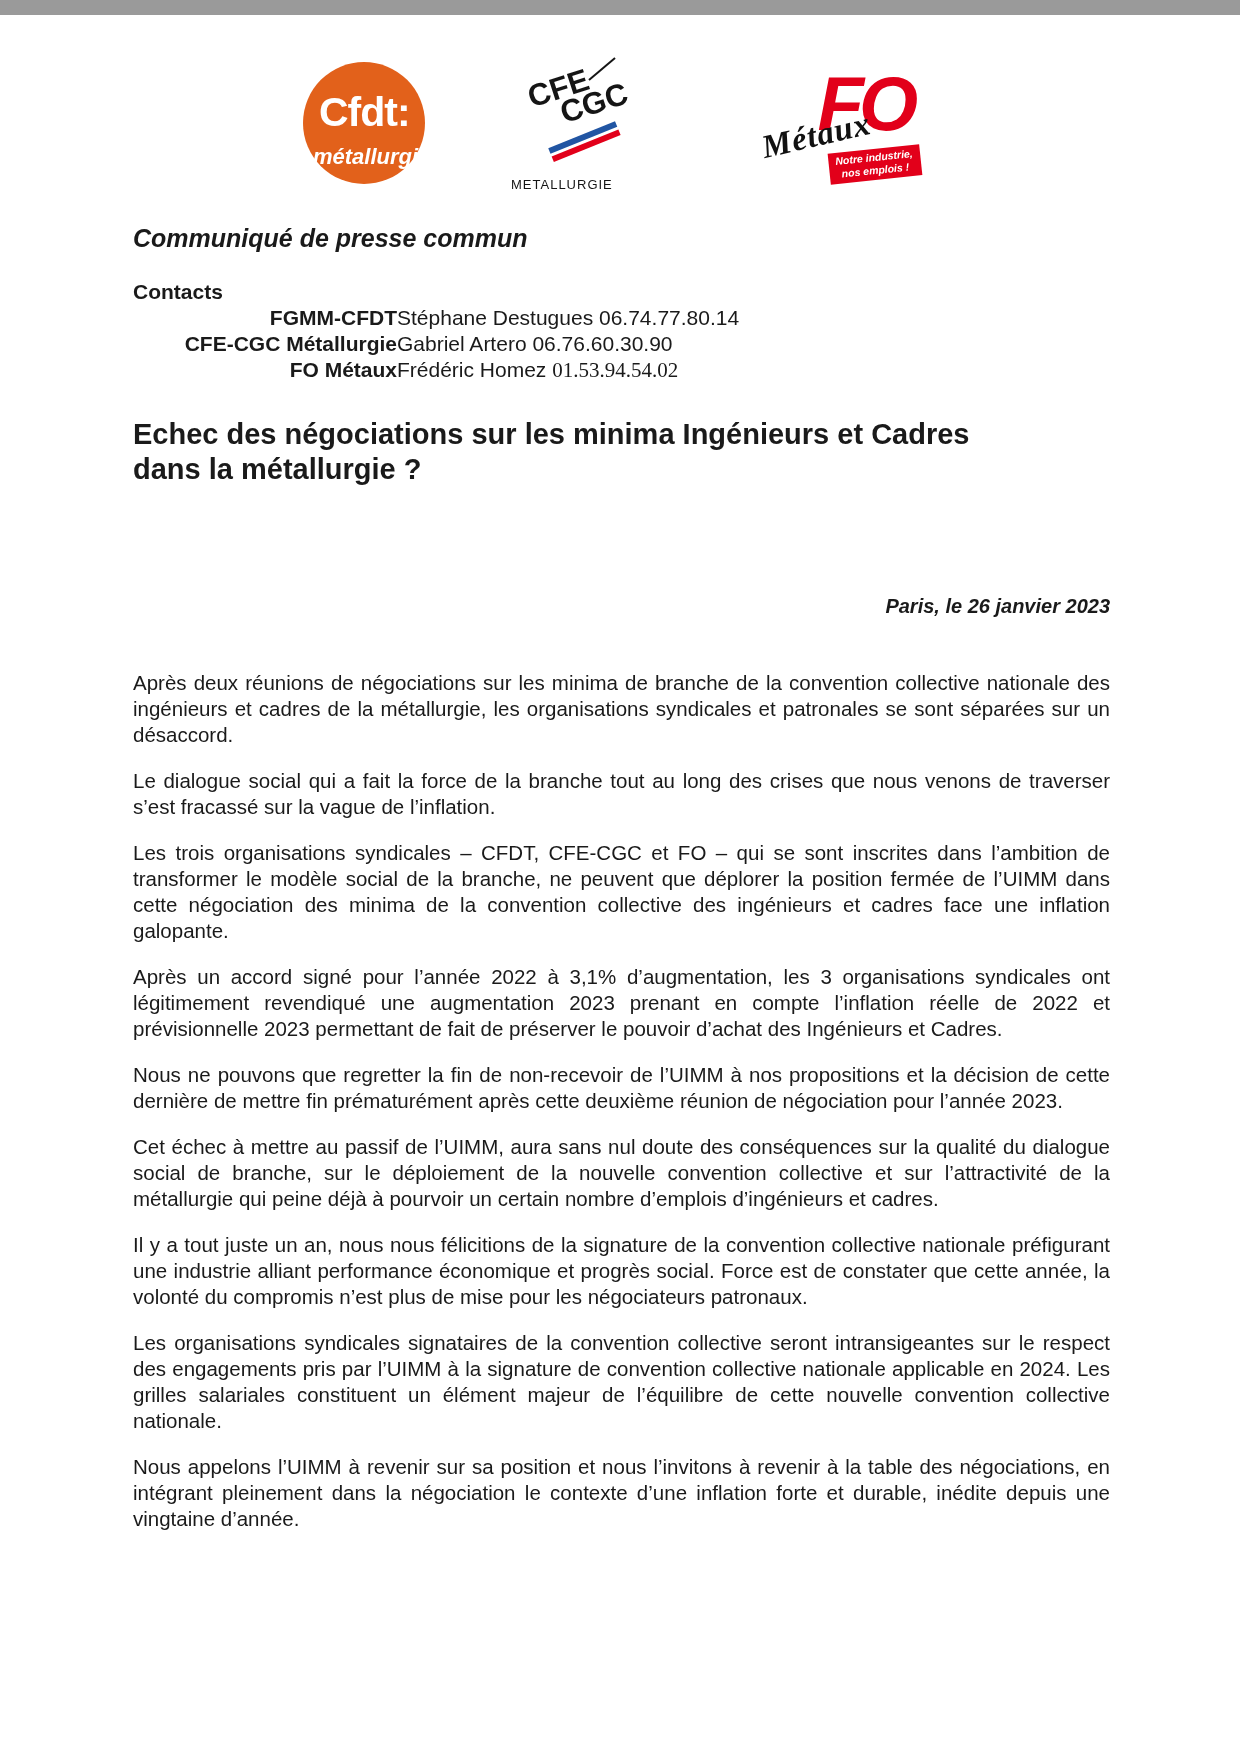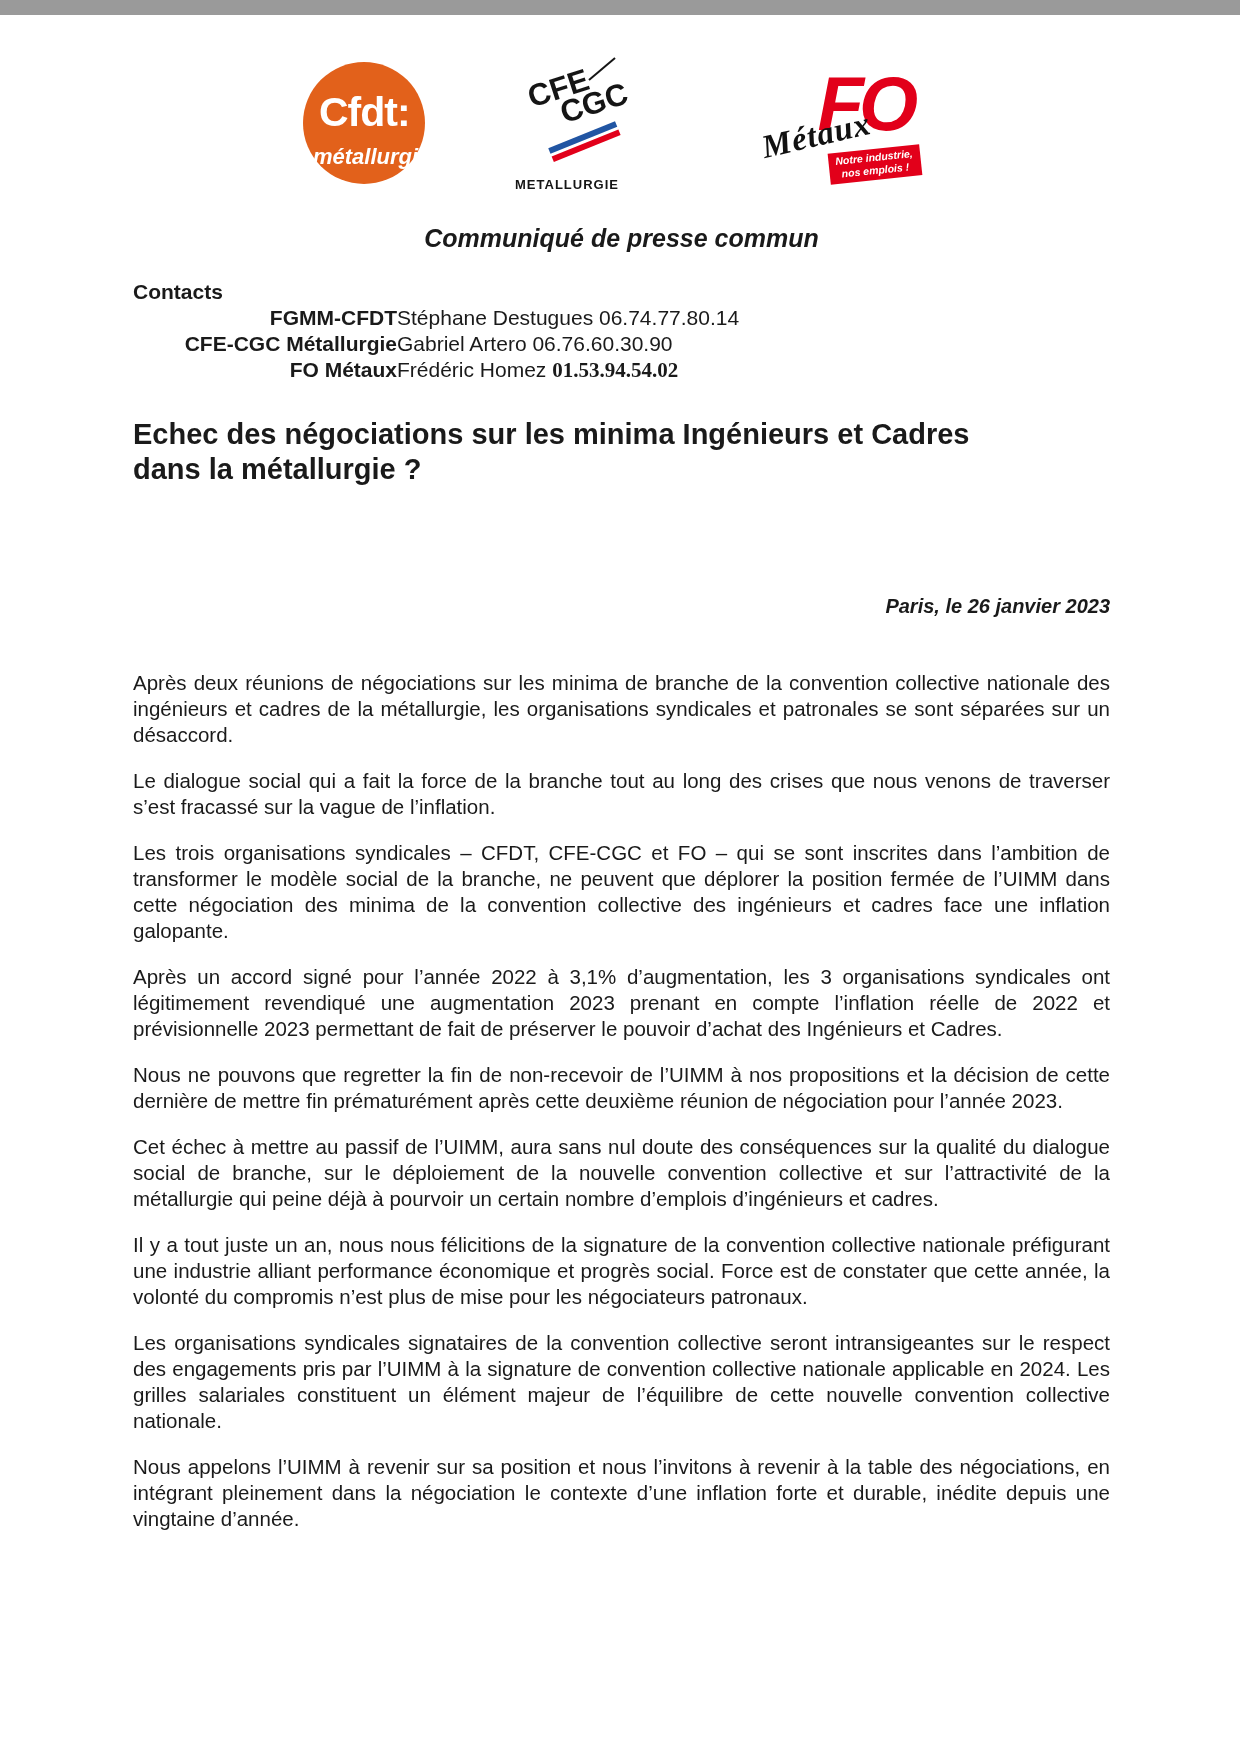--- a/index.html
+++ b/index.html
@@ -47,21 +47,21 @@
   .cfecgc-tick {
     position: absolute; right: 4px; top: 8px; width: 34px; height: 2px;
     background: #151515; transform: rotate(-40deg);
   }
   .cfecgc-stripes { position: absolute; left: 38px; top: 74px; transform: rotate(-22deg); }
   .cfecgc-stripes .stripe { display: block; width: 72px; height: 6px; margin-bottom: 3px; }
   .stripe.blue { background: #2155a3; }
   .stripe.red  { background: #e2001a; }
   .cfecgc-sub {
     position: absolute; left: 0; bottom: 0; width: 112px;
-    text-align: center; font-weight: 700; font-size: 13px; letter-spacing: 1px;
+    font-weight: 400; font-size: 13px; letter-spacing: 1px;
     color: #151515;
   }
 
   
   .logo-fo { position: absolute; left: 628px; top: 8px; width: 160px; height: 112px; }
   .fo-letters {
     position: absolute; right: 8px; top: 0;
     color: #e2001a; font-weight: 900; font-style: italic;
     font-size: 76px; line-height: 0.95; letter-spacing: -5px;
   }
@@ -75,29 +75,28 @@
     position: absolute; right: 0; bottom: 0;
     background: #e2001a; color: #fff;
     font-style: italic; font-weight: 700; font-size: 10.5px; line-height: 1.25;
     padding: 2px 7px 3px; text-align: center; transform: rotate(-6deg);
     white-space: nowrap;
   }
 
   
   .press-heading {
     margin-top: 32px;
-    text-align: center;
     font-size: 25px; font-weight: 700; font-style: italic;
   }
 
   .contacts { margin-top: 26px; font-size: 21px; line-height: 26px; }
   .contacts .row { white-space: nowrap; }
   .contact-org { display: inline-block; width: 264px; font-weight: 700; text-align: right; }
   .contacts-label { font-weight: 700; }
-  .phone-serif { font-family: "Liberation Serif", serif; font-weight: bold; }
+  .phone-serif { font-family: "Liberation Serif", serif; }
 
   .doc-title {
     margin-top: 34px;
     font-size: 29px; font-weight: 700; line-height: 35px;
     max-width: 880px;
   }
 
   .dateline {
     margin-top: 108px;
     text-align: right;

